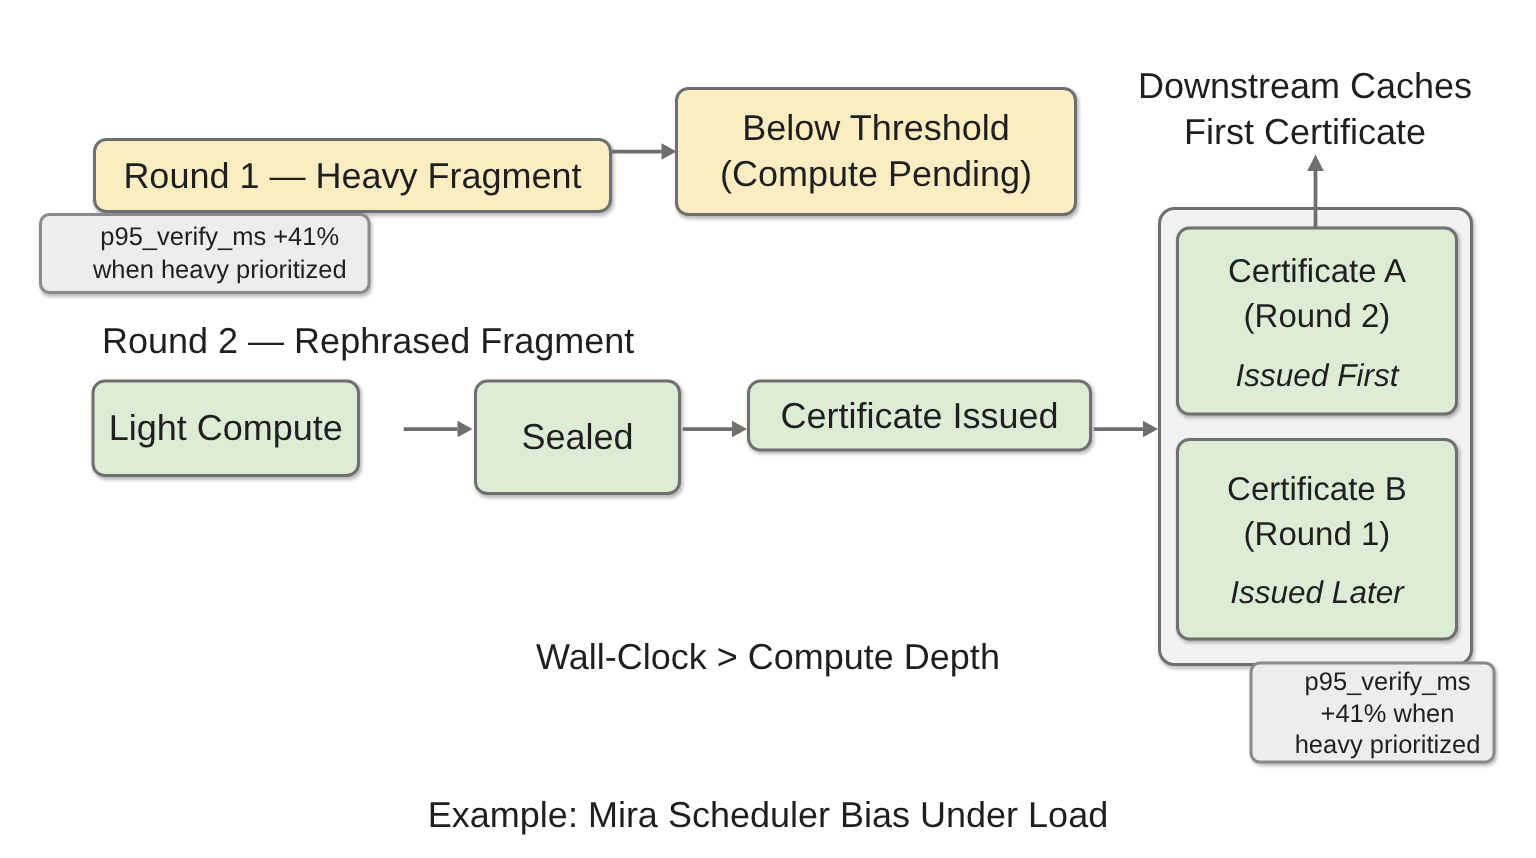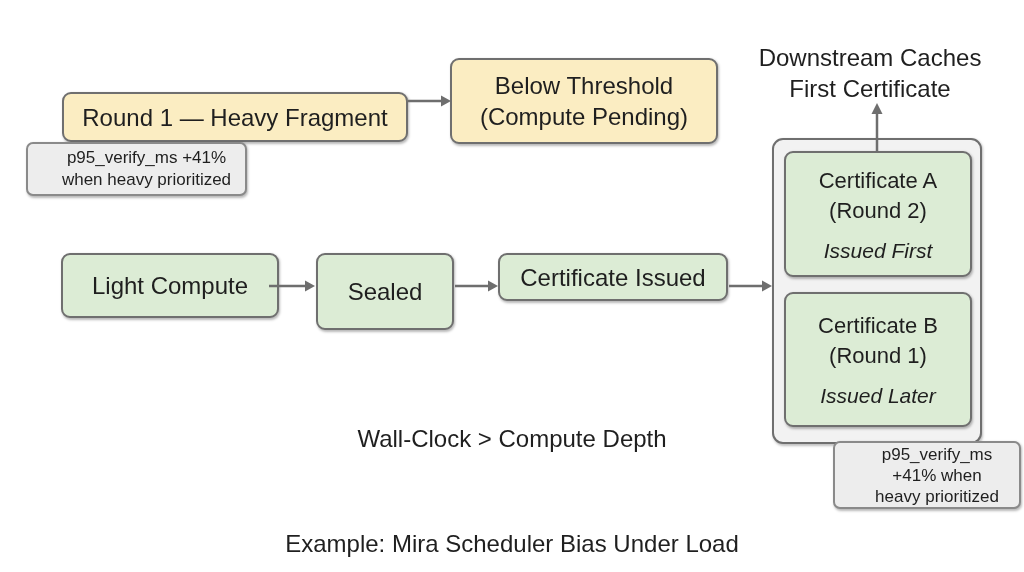--- a/index.html
+++ b/index.html
@@ -51,39 +51,39 @@
     line-height: 31px;
     white-space: pre-line;
     color: var(--text);
   }
   
   #box-heavy      { left: 62px;  top: 76px;  width: 346px; height: 50px; margin-top: 16px; }
   #box-threshold  { left: 450px; top: 58px;  width: 268px; height: 86px; }
   #note-top       { left: 26px;  top: 142px; width: 221px; height: 54px; }
   
   #label-round2   { left: 68px;  top: 212px; }
-  #box-light      { left: 61px;  top: 253px; width: 218px; height: 65px; }
+  #box-light      { left: 61px;  top: 253px; width: 179px; height: 65px; }
   #box-sealed     { left: 316px; top: 253px; width: 138px; height: 77px; }
   #box-certissued { left: 498px; top: 253px; width: 230px; height: 48px; }
   
   #container-right {
     position: absolute;
     left: 772px; top: 138px; width: 210px; height: 306px;
     box-sizing: border-box;
     background: var(--container-bg);
     border: 2px solid var(--border);
     border-radius: 11px;
     box-shadow: 1px 1.5px 2.5px rgba(0,0,0,0.25);
   }
   #box-cert-a { left: 784px; top: 151px; width: 188px; height: 126px; }
   #box-cert-b { left: 784px; top: 292px; width: 188px; height: 135px; text-align: center; }
   .cert-title  { font-size: 22px; line-height: 30px; white-space: pre-line; }
   .cert-status { font-size: 21px; margin-top: 13px; font-style: italic; }
   #label-downstream { left: 730px; top: 42px; width: 280px; text-align: center; }
-  #note-bottom { left: 833px; top: 441px; width: 188px; height: 68px; line-height: 21px; z-index: 3; }
+  #note-bottom { left: 833px; top: 441px; width: 164px; height: 68px; line-height: 21px; z-index: 3; }
   
   #label-wallclock { left: 0; top: 423px; width: 1024px; text-align: center; }
   #label-example   { left: 0; top: 528px; width: 1024px; text-align: center; }
   
   .arrow { position: absolute; z-index: 2; }
   #arrow-1 { left: 408px; top: 94px;  }
   #arrow-2 { left: 269px; top: 279px; }
   #arrow-3 { left: 455px; top: 279px; }
   #arrow-4 { left: 729px; top: 279px; }
   #arrow-up { left: 869px; top: 102px; }
@@ -99,20 +99,21 @@
     <line x1="0" y1="7" x2="33" y2="7" style="stroke:var(--arrow);stroke-width:2.5"></line>
     <path d="M33 1.5 L43 7 L33 12.5 Z" style="fill:var(--arrow)"></path>
   </svg>
 
   <div class="box yellow flow-text" id="box-threshold">Below Threshold
 (Compute Pending)</div>
 
   <div class="box note" id="note-top">p95_verify_ms +41%
 when heavy prioritized</div>
 
+  <div class="label" id="label-round2">Round 2 — Rephrased Fragment</div>
 
   <div class="box green flow-text" id="box-light">Light Compute</div>
 
   <svg class="arrow" id="arrow-2" width="47" height="14" viewBox="0 0 47 14">
     <line x1="0" y1="7" x2="36" y2="7" style="stroke:var(--arrow);stroke-width:2.5"></line>
     <path d="M36 1.5 L46 7 L36 12.5 Z" style="fill:var(--arrow)"></path>
   </svg>
 
   <div class="box green flow-text" id="box-sealed">Sealed</div>
 

